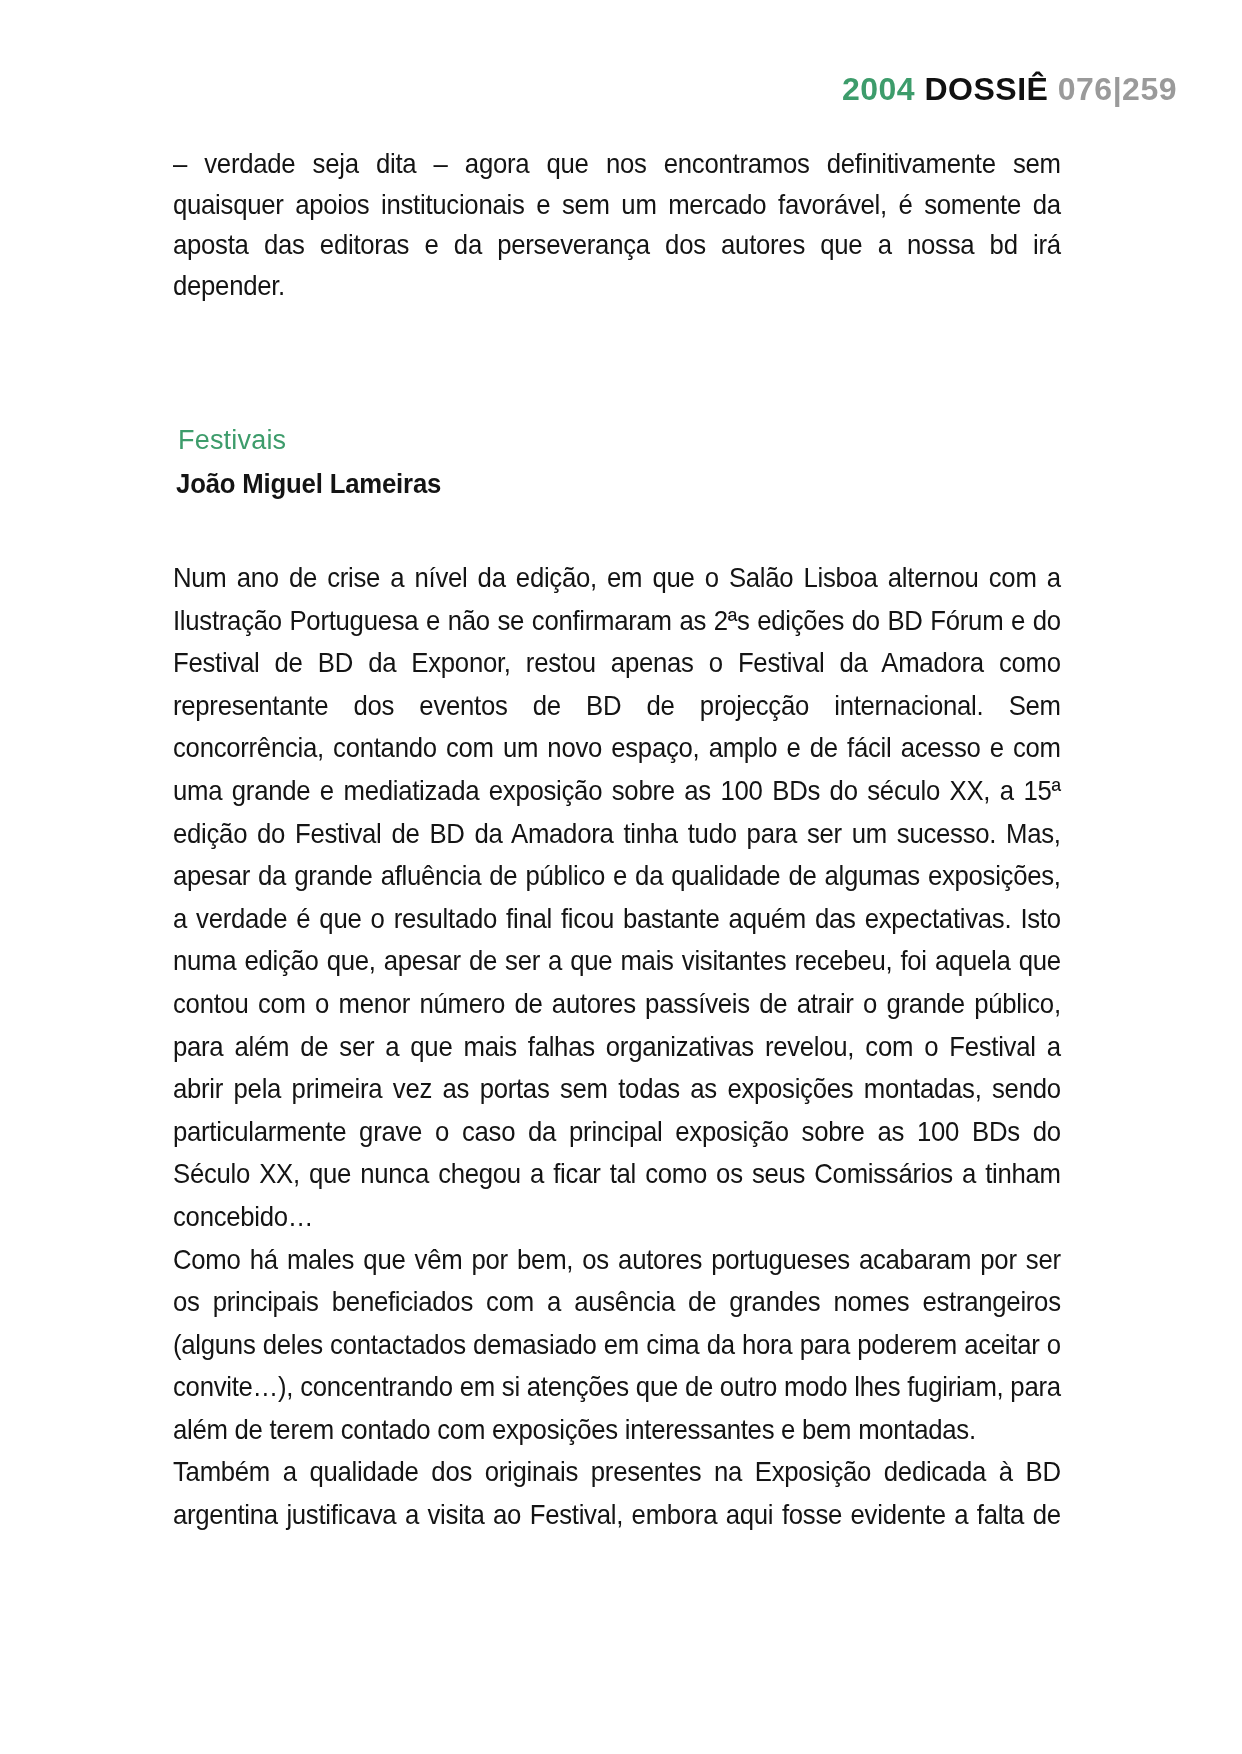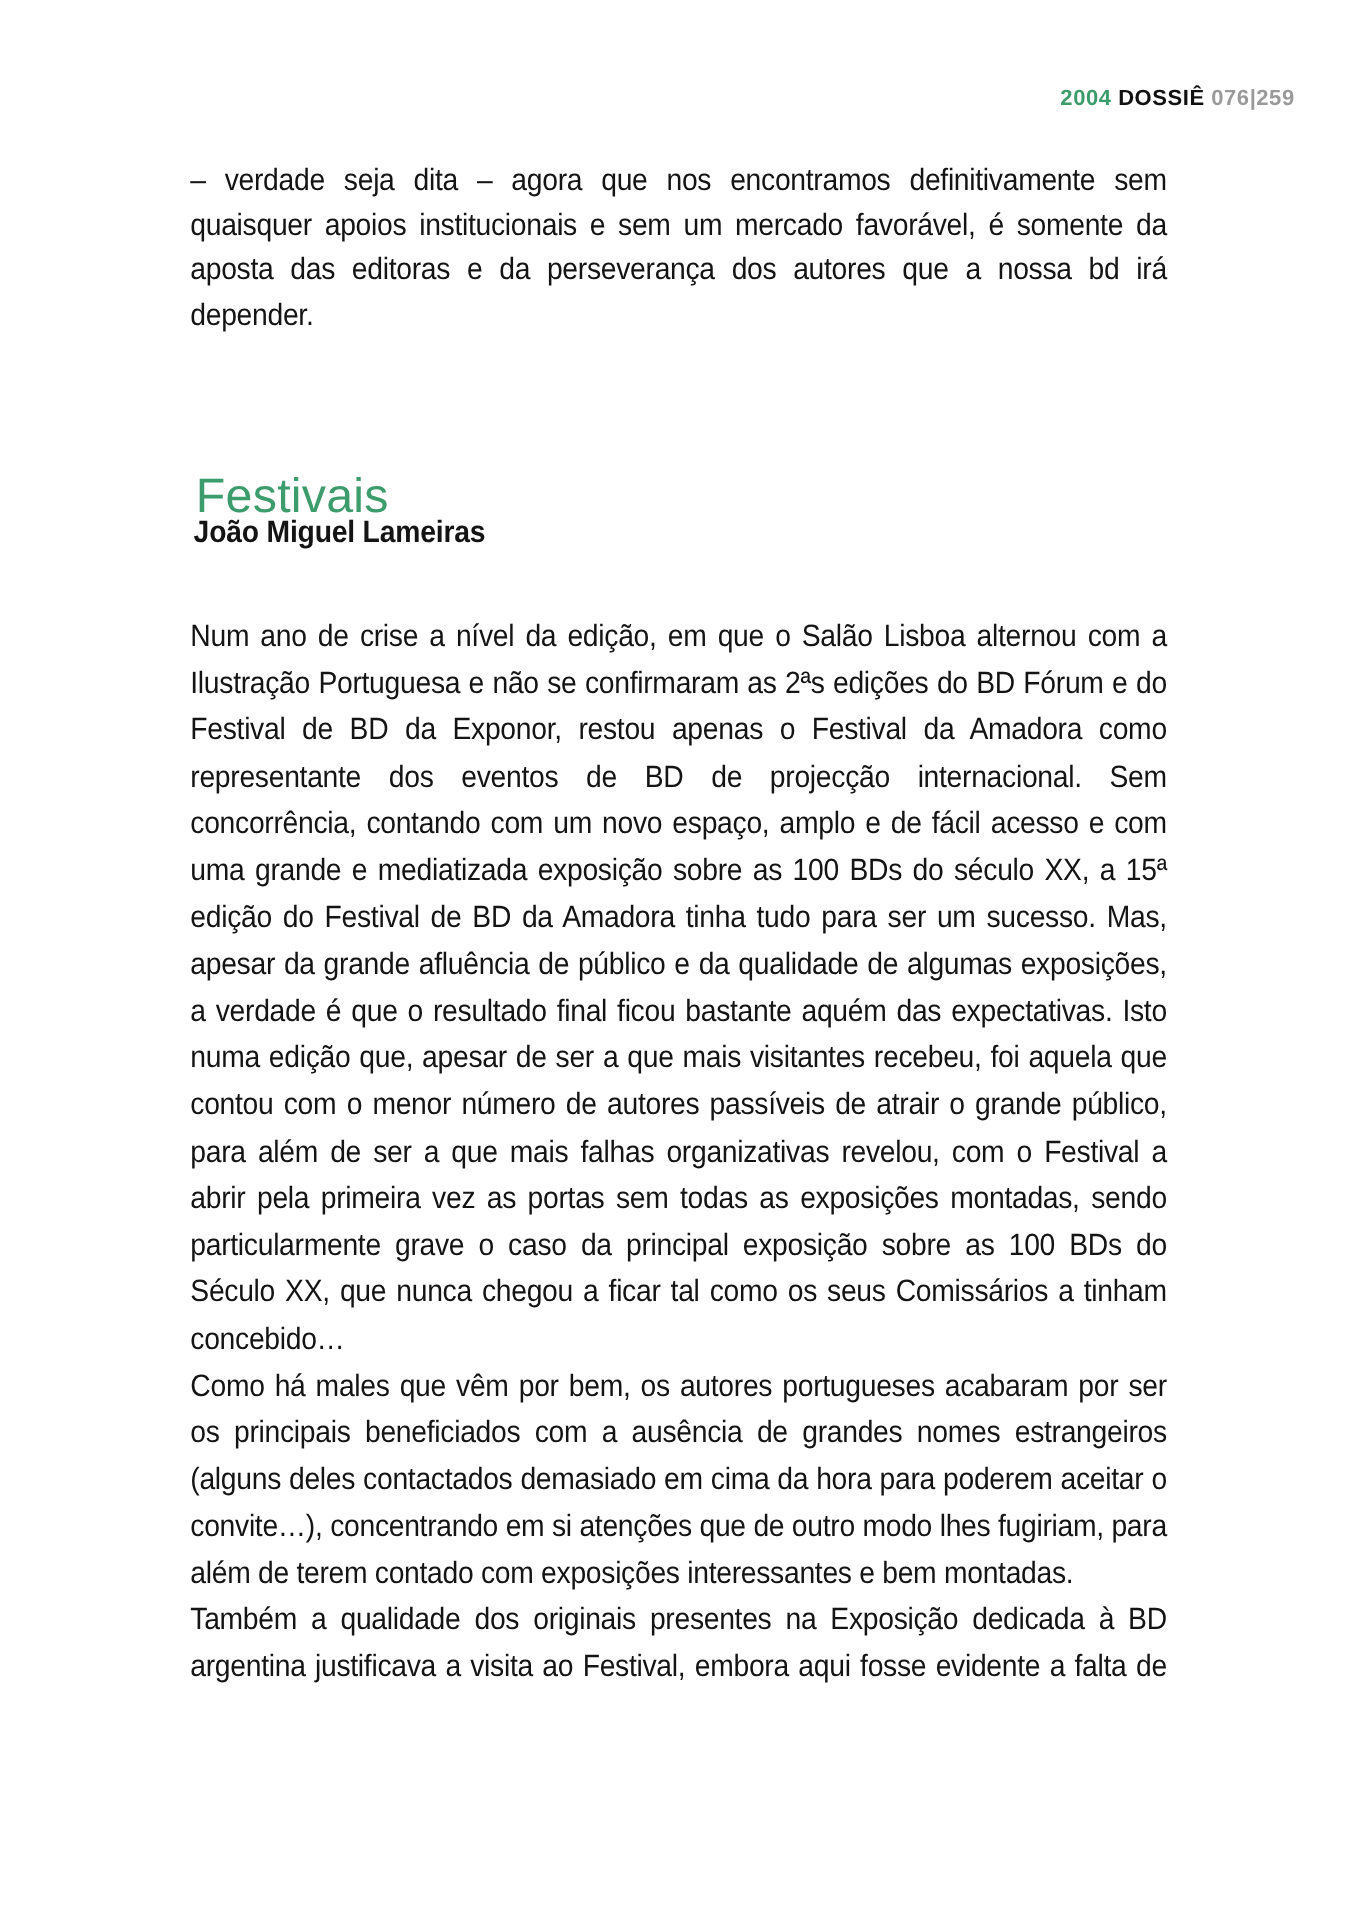--- a/index.html
+++ b/index.html
@@ -13,21 +13,21 @@
     height: 1754px;
     background: #ffffff;
     overflow: hidden;
     font-family: "Liberation Sans", "DejaVu Sans", sans-serif;
     color: #141414;
   }
   .running-header {
     position: absolute;
     top: 73px;
     right: 65px;
-    font-size: 20px;
+    font-size: 32px;
     line-height: 32px;
     font-weight: bold;
     white-space: nowrap;
     letter-spacing: 0.5px;
   }
   .running-header .seg { display: inline; }
   .text-block {
     position: absolute;
     left: 173px;
     width: 966px;
@@ -49,21 +49,21 @@
     white-space: normal;
   }
   .text-line.justified {
     text-align: justify;
     text-align-last: justify;
   }
   .section-heading {
     position: absolute;
     left: 178px;
     top: 400px;
-    font-size: 44px;
+    font-size: 27px;
     line-height: 44px;
     font-weight: normal;
     letter-spacing: 0.2px;
   }
   .author-line {
     position: absolute;
     left: 176px;
     top: 468px;
     font-size: 28px;
     line-height: 32px;

